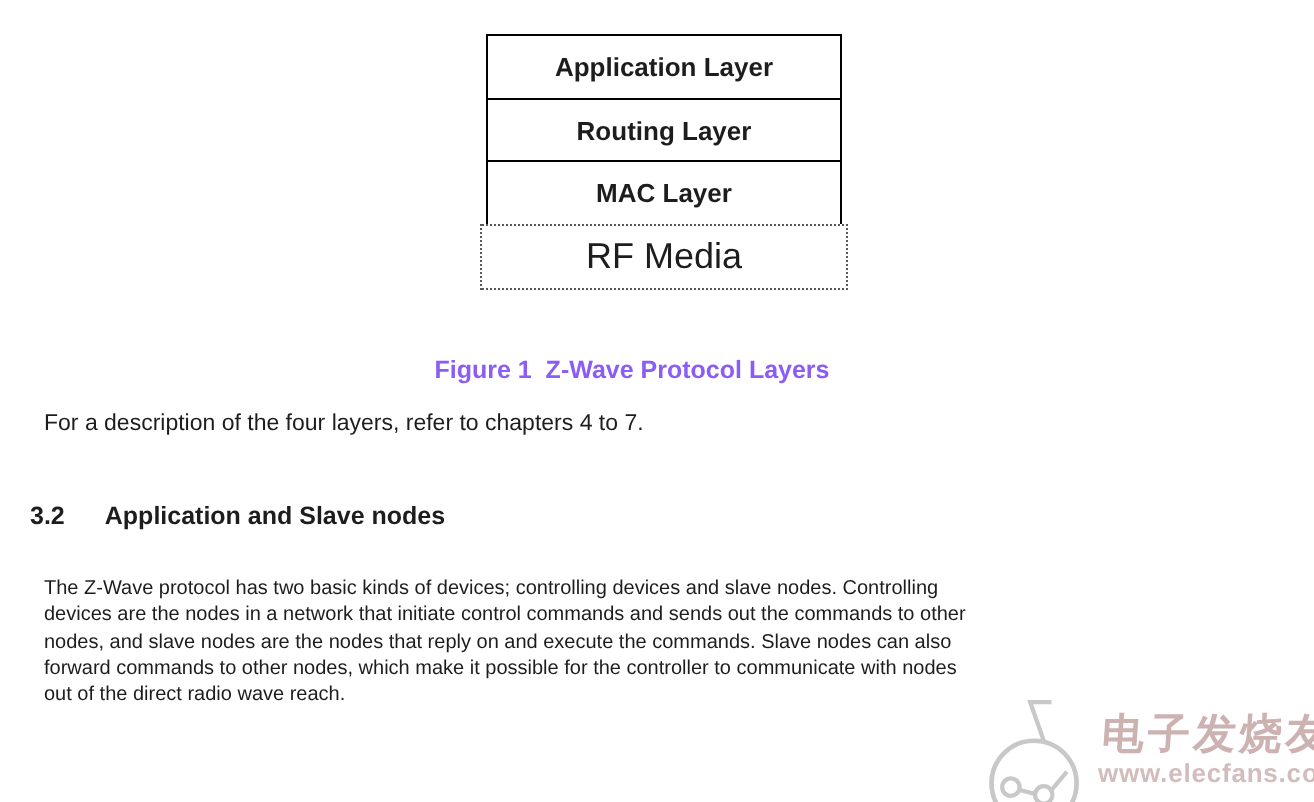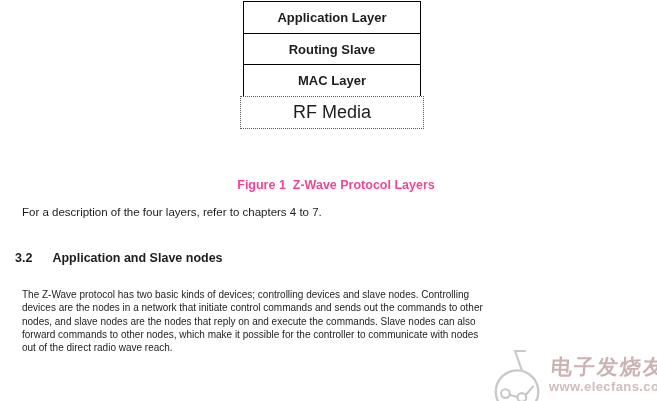--- a/index.html
+++ b/index.html
@@ -3,35 +3,35 @@
 <meta charset="utf-8">
 <style>
   html,body{margin:0;padding:0;}
   body{
     width:657px;height:401px;position:relative;overflow:hidden;
     background:#ffffff;
     font-family:"Liberation Sans","DejaVu Sans",sans-serif;
     color:#1d1d1d;
   }
   
-  .figure-wrap{position:absolute;left:243px;top:1px;width:178px;}
+  .figure-wrap{position:absolute;left:243px;top:17px;width:178px;}
   .layer-box{
     box-sizing:border-box;height:33px;margin-top:-1.5px;
     border:1.5px solid #000;background:#fff;
     display:flex;align-items:center;justify-content:center;
     font-size:13px;font-weight:bold;
   }
   .layer-box:first-child{margin-top:0;}
   .layer-box.rf{
     width:calc(100% + 6px);margin-left:-3px;
     border:1.5px dotted #5a5a5a;font-weight:400;font-size:18px;
   }
   .figure-caption{
-    position:absolute;left:336px;top:178px;transform:translateX(-50%);
-    font-size:12.5px;font-weight:bold;white-space:pre;color:#ec4899;
+    position:absolute;left:316px;top:178px;transform:translateX(-50%);
+    font-size:12.5px;font-weight:bold;white-space:pre;color:#8b5cf6;
   }
   
   .intro-line{position:absolute;left:22px;top:206px;font-size:11.5px;}
   .section-heading{
     position:absolute;left:15px;top:251px;
     font-size:12.5px;font-weight:bold;display:flex;
   }
   .section-heading .sec-num{margin-right:20px;}
   .body-paragraph{
     position:absolute;left:22px;top:288px;width:632px;
@@ -53,21 +53,21 @@
   }
 </style>
 </head>
 <body>
 
 <div class="figure-wrap">
   <div class="layer-box">
     <span>Application Layer</span>
   </div>
   <div class="layer-box">
-    <span>Routing Slave</span>
+    <span>Routing Layer</span>
   </div>
   <div class="layer-box">
     <span>MAC Layer</span>
   </div>
   <div class="layer-box rf">
     <span>RF Media</span>
   </div>
 </div>
 
 <div class="figure-caption">Figure 1  Z-Wave Protocol Layers</div>

